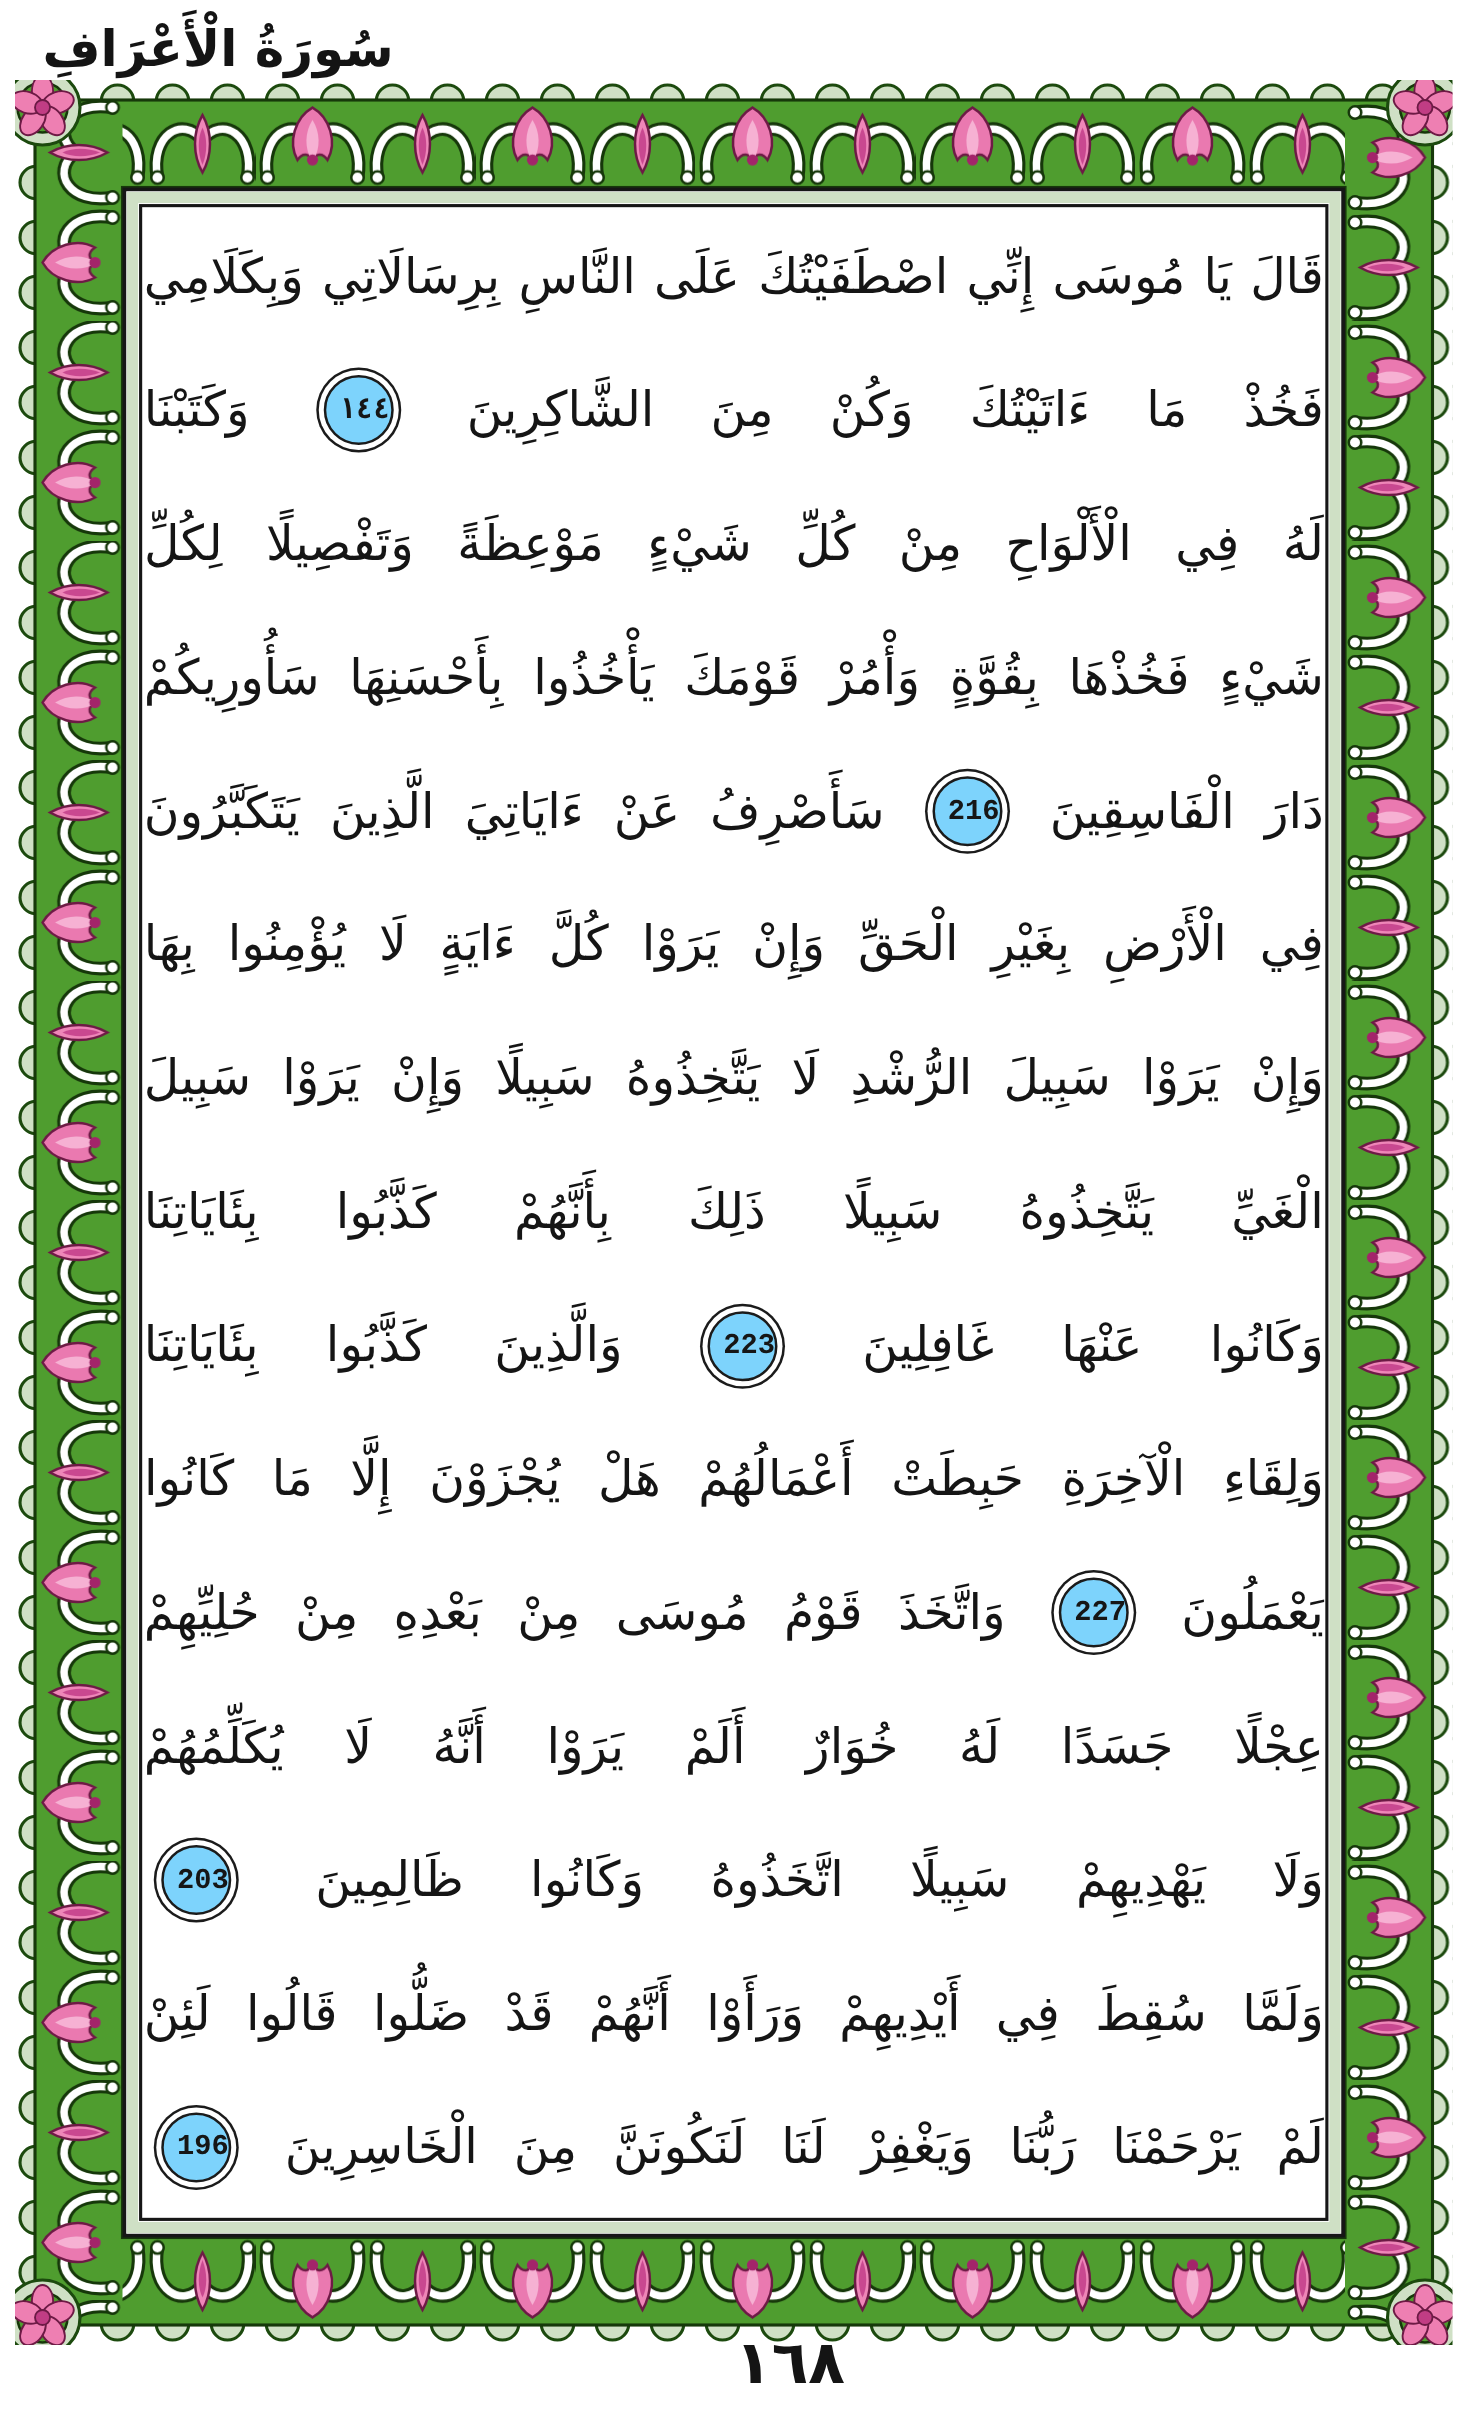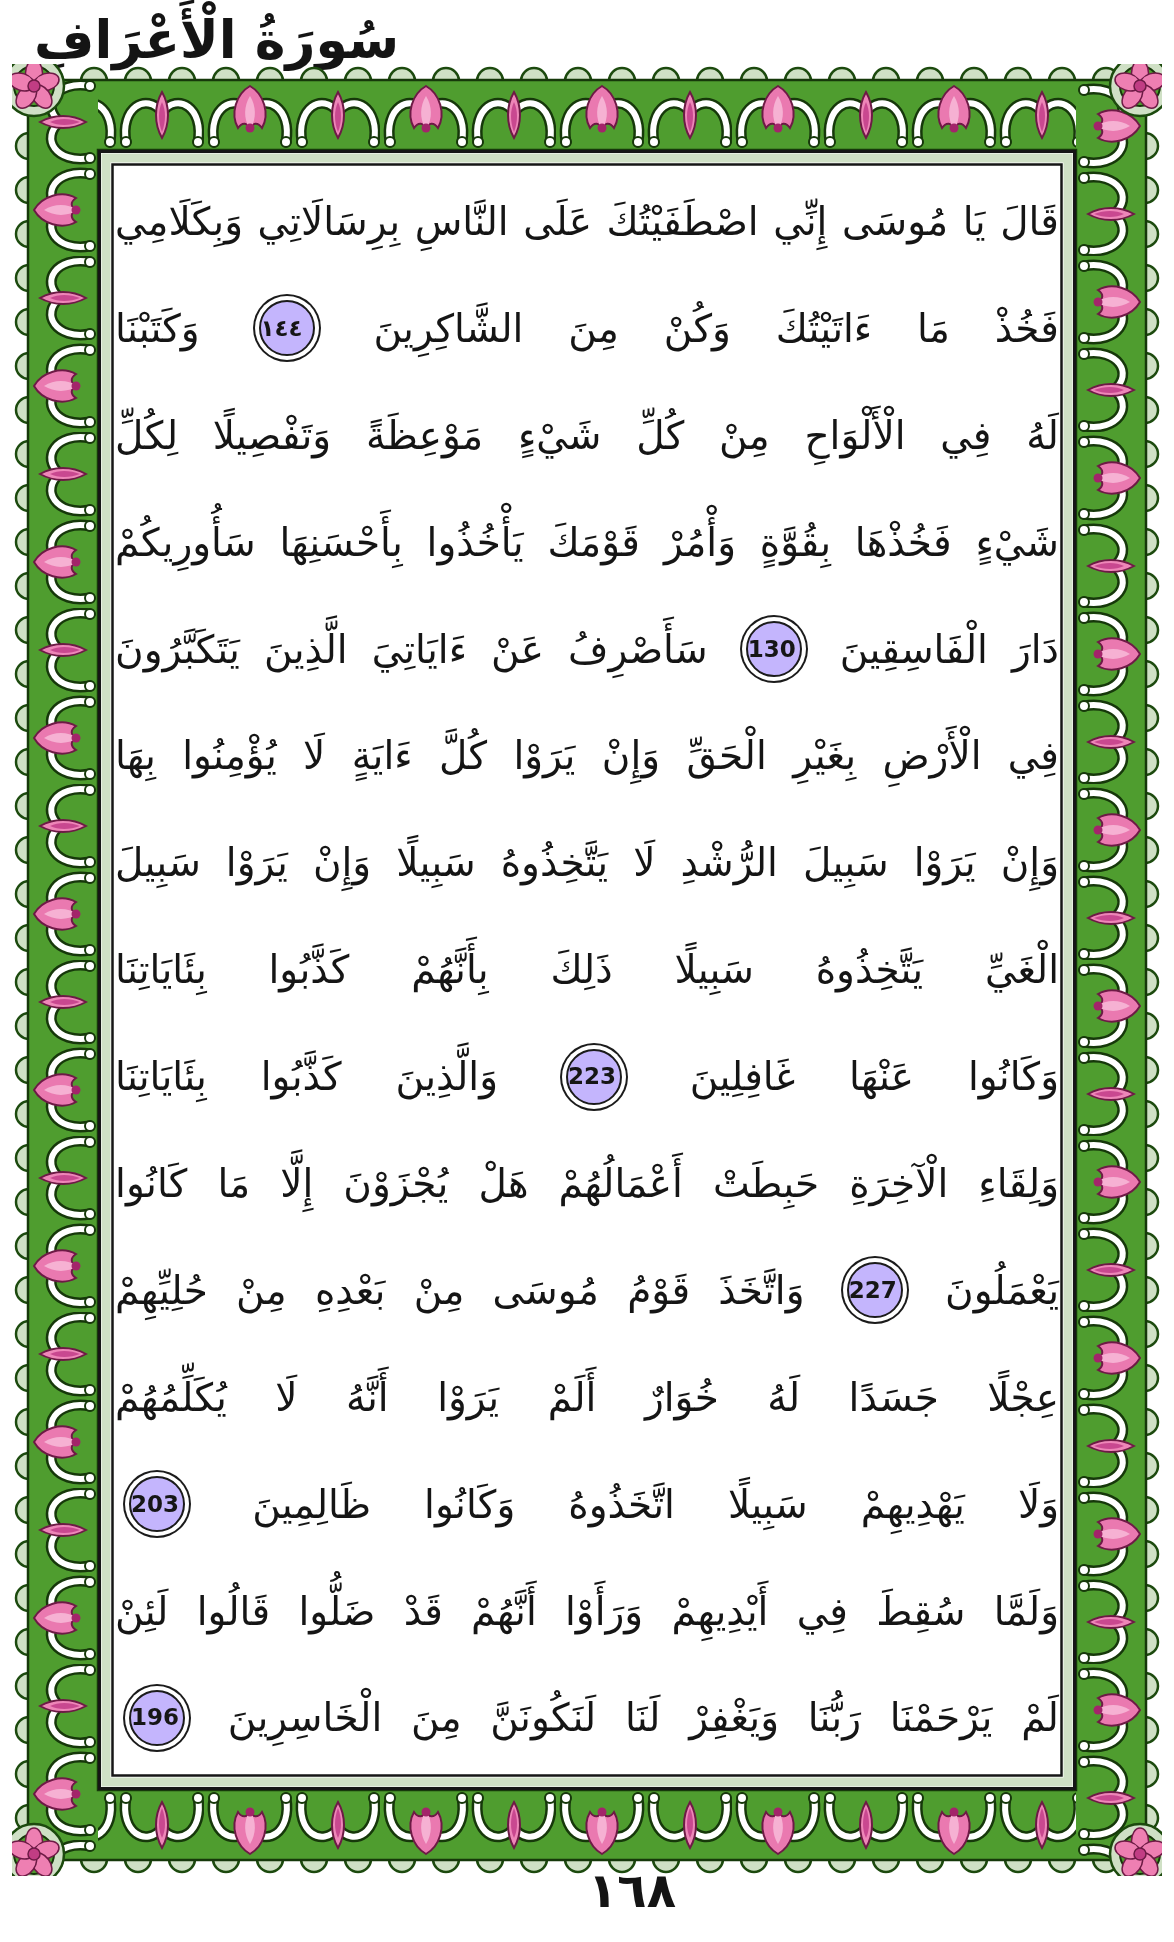--- a/index.html
+++ b/index.html
@@ -1,42 +1,42 @@
 <!DOCTYPE html>
 <html lang="ar" dir="rtl"><head>
 <meta charset="utf-8">
 <style>
   html,body{margin:0;padding:0;background:#ffffff;}
   .page{
     position:relative;width:1174px;height:1942px;background:#ffffff;
     font-family:"DejaVu Sans",sans-serif;overflow:hidden;direction:rtl;
   }
   
-  .hdr{position:absolute;top:0;color:#141414;font-weight:700;font-size:52px;line-height:56px;}
+  .hdr{position:absolute;top:0;color:#141414;font-weight:700;font-size:40px;line-height:56px;}
   .hdr-juz{right:30px;top:2px;}
   .hdr-surah{left:34px;top:12px;}
   
   .frame{position:absolute;left:12px;top:64px;}
   
   .mushaf-text{
     position:absolute;left:115px;top:168px;width:944px;height:1604px;
     direction:rtl;color:#151515;
   }
   .mline{
     display:flex;flex-direction:row;justify-content:space-between;align-items:center;
     height:106.9px;font-size:39px;white-space:nowrap;
   }
   .word{flex:0 0 auto;}
   
   .ayah-marker{
-    position:relative;display:inline-flex;align-items:center;justify-content:flex-end;
+    position:relative;display:inline-flex;align-items:center;justify-content:flex-start;
     width:52px;height:52px;border-radius:50%;
-    background:#c4b5fd;border:2px solid #1b1b1b;
+    background:#7dd3fc;border:2px solid #1b1b1b;
     box-shadow:0 0 0 4px #ffffff,0 0 0 6px #1b1b1b;
-    margin:0 14px;flex:0 0 auto;
+    margin:0 14px;flex:0 0 auto;font-family:Liberation Mono, monospace;
   }
   .ayah-marker .num{font-size:23px;font-weight:700;color:#161616;line-height:1;}
   .petal{
     position:absolute;left:50%;width:22px;height:22px;transform:translateX(-50%);
     background:#ee86b8;border:2px solid #7c1d4e;z-index:-1;
   }
   .petal-top{top:-20px;border-radius:60% 60% 25% 25% / 75% 75% 20% 20%;}
   .petal-bottom{bottom:-20px;border-radius:25% 25% 60% 60% / 20% 20% 75% 75%;}
   
   .page-number{
@@ -188,21 +188,21 @@
         <span class="word">يَأْخُذُوا</span>
         <span class="word">بِأَحْسَنِهَا</span>
         <span class="word">سَأُورِيكُمْ</span>
       </div>
       <div class="mline">
         <span class="word">دَارَ</span>
         <span class="word">الْفَاسِقِينَ</span>
         <span class="ayah-marker">
           <span class="petal petal-top"></span>
           <span class="petal petal-bottom"></span>
-          <span class="num">130</span>
+          <span class="num">216</span>
         </span>
         <span class="word">سَأَصْرِفُ</span>
         <span class="word">عَنْ</span>
         <span class="word">ءَايَاتِيَ</span>
         <span class="word">الَّذِينَ</span>
         <span class="word">يَتَكَبَّرُونَ</span>
       </div>
       <div class="mline">
         <span class="word">فِي</span>
         <span class="word">الْأَرْضِ</span>

